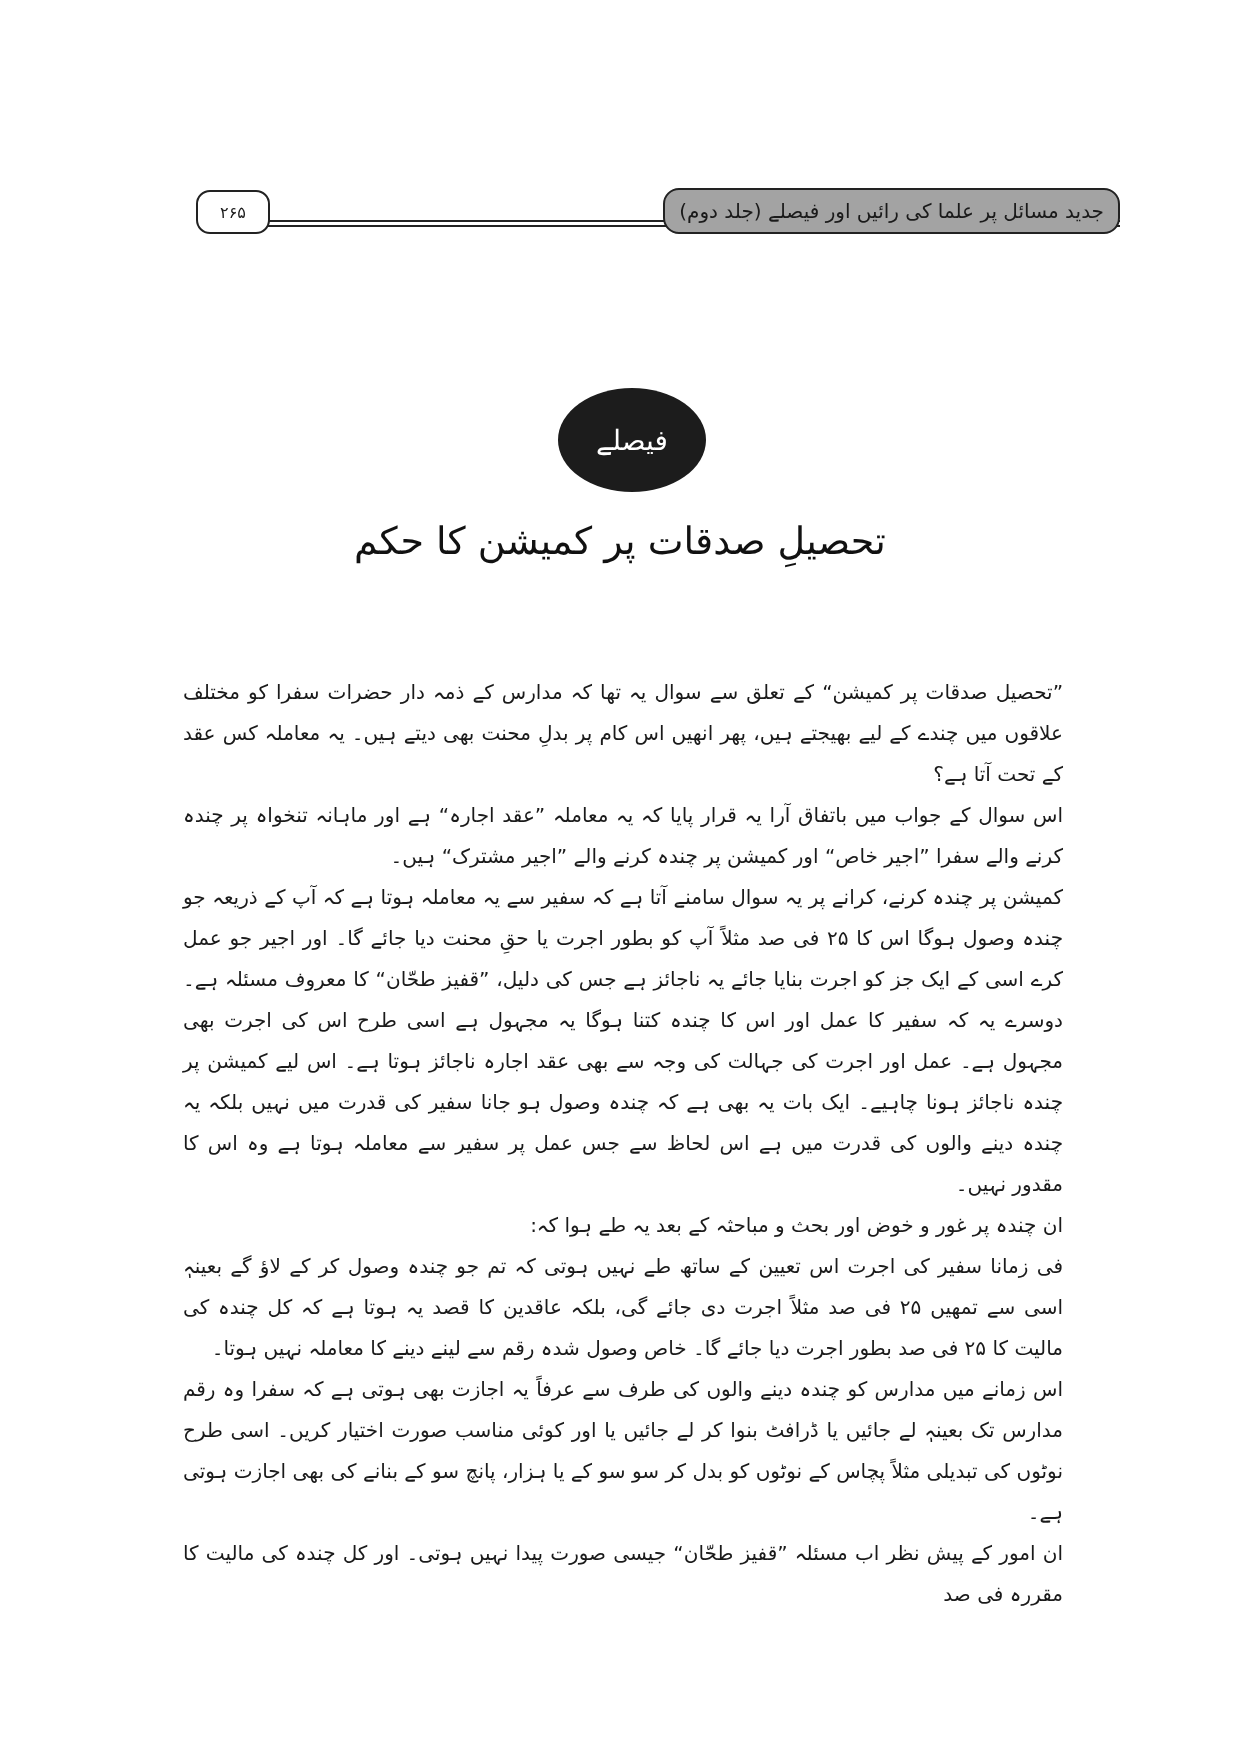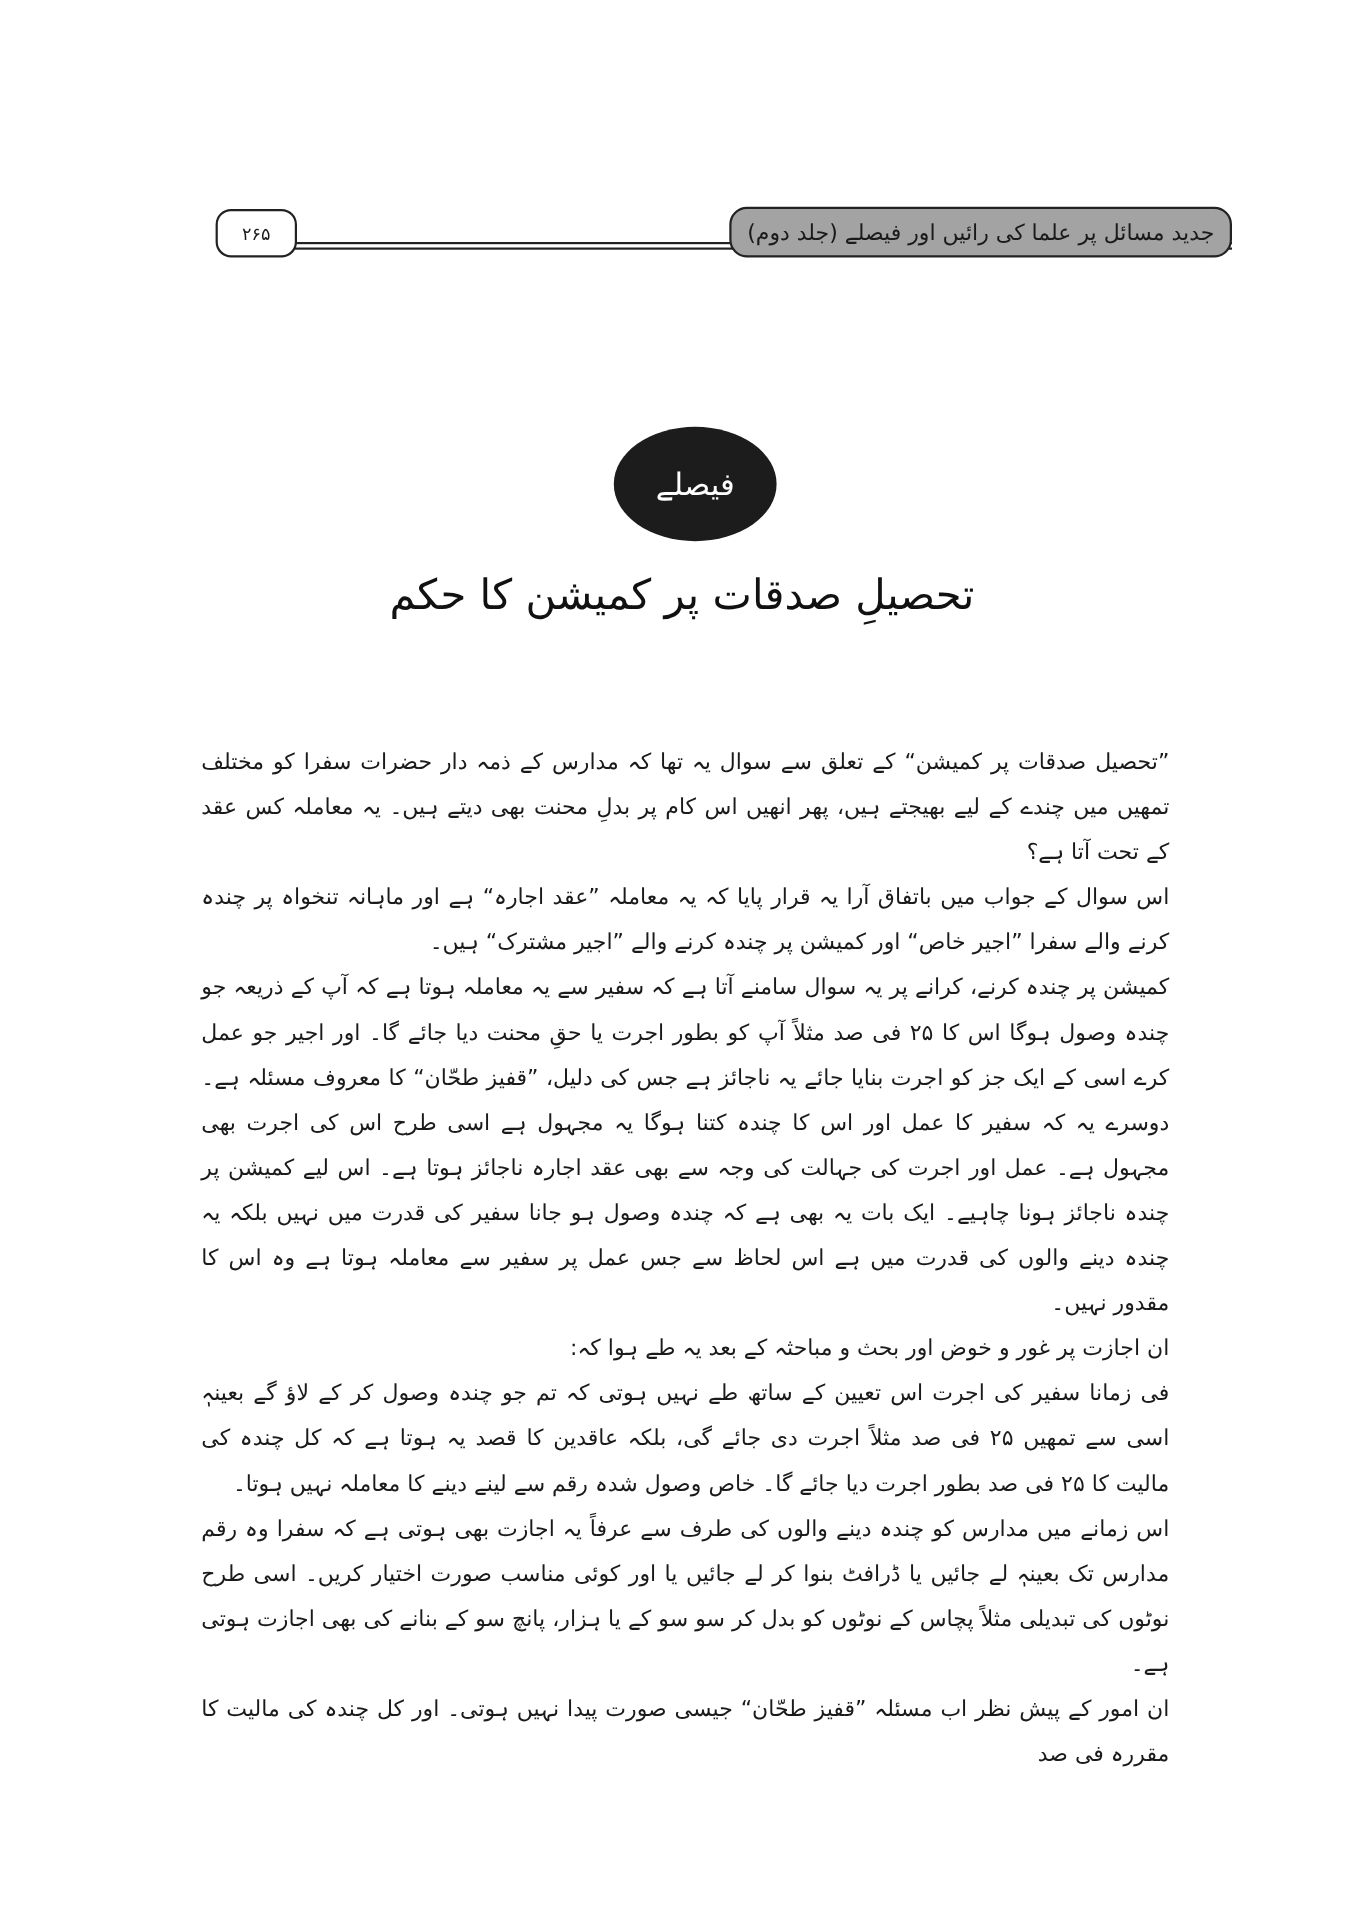--- a/index.html
+++ b/index.html
@@ -36,20 +36,20 @@
   </div>
 </div>
 
 <div class="emblem">
   <span>فیصلے</span>
 </div>
 
 <div class="chapter-title">تحصیلِ صدقات پر کمیشن کا حکم</div>
 
 <div class="body-text">
-  <p>”تحصیل صدقات پر کمیشن“ کے تعلق سے سوال یہ تھا کہ مدارس کے ذمہ دار حضرات سفرا کو مختلف تمھیں میں چندے کے لیے بھیجتے ہیں، پھر انھیں اس کام پر بدلِ محنت بھی دیتے ہیں۔ یہ معاملہ کس عقد کے تحت آتا ہے؟</p>
+  <p>”تحصیل صدقات پر کمیشن“ کے تعلق سے سوال یہ تھا کہ مدارس کے ذمہ دار حضرات سفرا کو مختلف علاقوں میں چندے کے لیے بھیجتے ہیں، پھر انھیں اس کام پر بدلِ محنت بھی دیتے ہیں۔ یہ معاملہ کس عقد کے تحت آتا ہے؟</p>
   <p>اس سوال کے جواب میں باتفاق آرا یہ قرار پایا کہ یہ معاملہ ”عقد اجارہ“ ہے اور ماہانہ تنخواہ پر چندہ کرنے والے سفرا ”اجیر خاص“ اور کمیشن پر چندہ کرنے والے ”اجیر مشترک“ ہیں۔</p>
   <p>کمیشن پر چندہ کرنے، کرانے پر یہ سوال سامنے آتا ہے کہ سفیر سے یہ معاملہ ہوتا ہے کہ آپ کے ذریعہ جو چندہ وصول ہوگا اس کا ۲۵ فی صد مثلاً آپ کو بطور اجرت یا حقِ محنت دیا جائے گا۔ اور اجیر جو عمل کرے اسی کے ایک جز کو اجرت بنایا جائے یہ ناجائز ہے جس کی دلیل، ”قفیز طحّان“ کا معروف مسئلہ ہے۔ دوسرے یہ کہ سفیر کا عمل اور اس کا چندہ کتنا ہوگا یہ مجہول ہے اسی طرح اس کی اجرت بھی مجہول ہے۔ عمل اور اجرت کی جہالت کی وجہ سے بھی عقد اجارہ ناجائز ہوتا ہے۔ اس لیے کمیشن پر چندہ ناجائز ہونا چاہیے۔ ایک بات یہ بھی ہے کہ چندہ وصول ہو جانا سفیر کی قدرت میں نہیں بلکہ یہ چندہ دینے والوں کی قدرت میں ہے اس لحاظ سے جس عمل پر سفیر سے معاملہ ہوتا ہے وہ اس کا مقدور نہیں۔</p>
-  <p>ان اجازت پر غور و خوض اور بحث و مباحثہ کے بعد یہ طے ہوا کہ:</p>
+  <p>ان چندہ پر غور و خوض اور بحث و مباحثہ کے بعد یہ طے ہوا کہ:</p>
   <p>فی زمانا سفیر کی اجرت اس تعیین کے ساتھ طے نہیں ہوتی کہ تم جو چندہ وصول کر کے لاؤ گے بعینہٖ اسی سے تمھیں ۲۵ فی صد مثلاً اجرت دی جائے گی، بلکہ عاقدین کا قصد یہ ہوتا ہے کہ کل چندہ کی مالیت کا ۲۵ فی صد بطور اجرت دیا جائے گا۔ خاص وصول شدہ رقم سے لینے دینے کا معاملہ نہیں ہوتا۔</p>
   <p>اس زمانے میں مدارس کو چندہ دینے والوں کی طرف سے عرفاً یہ اجازت بھی ہوتی ہے کہ سفرا وہ رقم مدارس تک بعینہٖ لے جائیں یا ڈرافٹ بنوا کر لے جائیں یا اور کوئی مناسب صورت اختیار کریں۔ اسی طرح نوٹوں کی تبدیلی مثلاً پچاس کے نوٹوں کو بدل کر سو سو کے یا ہزار، پانچ سو کے بنانے کی بھی اجازت ہوتی ہے۔</p>
   <p>ان امور کے پیش نظر اب مسئلہ ”قفیز طحّان“ جیسی صورت پیدا نہیں ہوتی۔ اور کل چندہ کی مالیت کا مقررہ فی صد</p>
 </div>
 
 </body></html>

